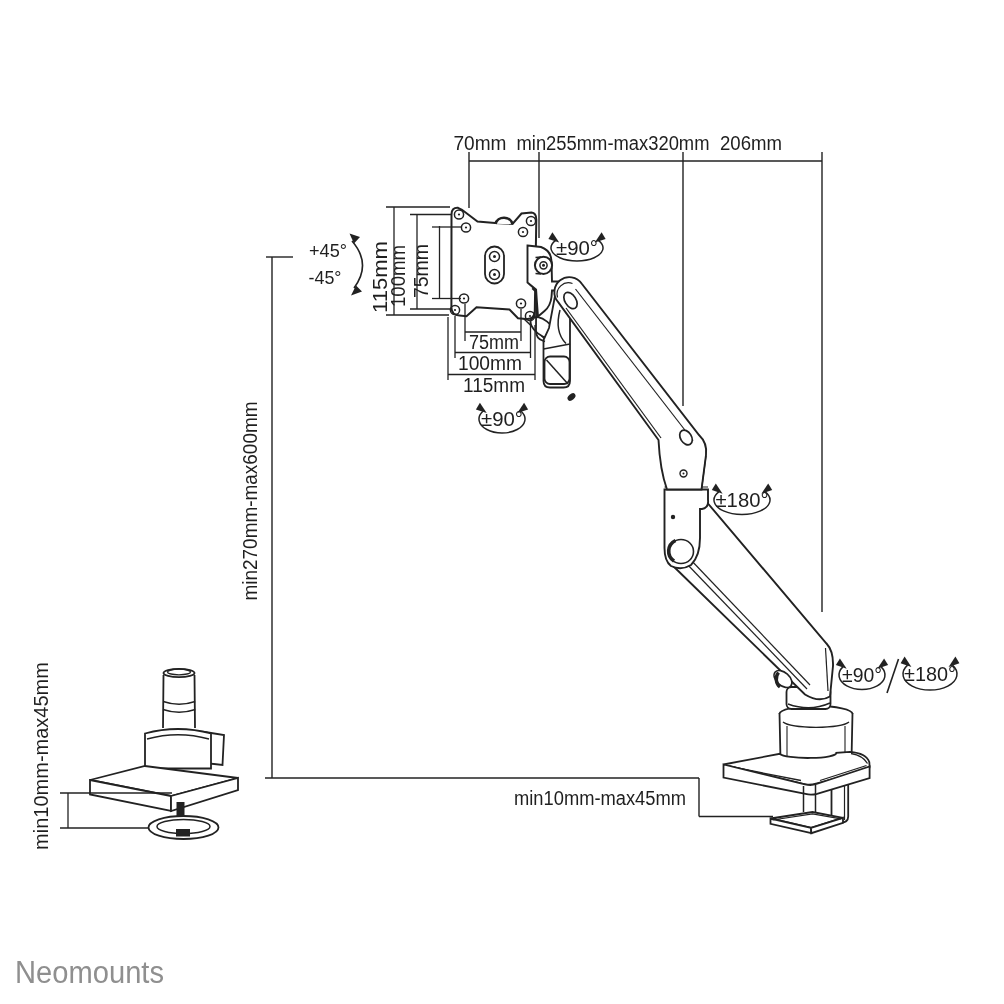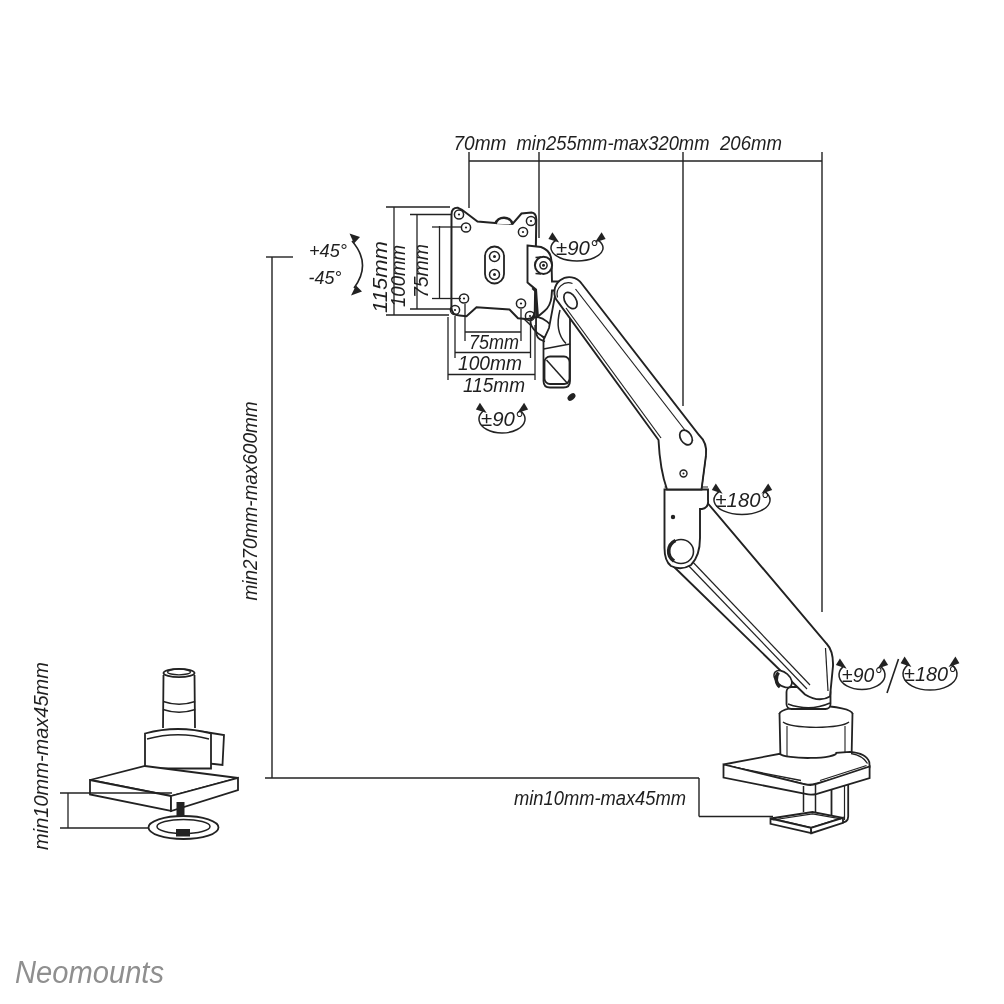--- a/index.html
+++ b/index.html
@@ -1,17 +1,17 @@
 <!DOCTYPE html>
 <html><head>
 <meta charset="utf-8">
 <style>
   html,body{margin:0;padding:0;background:#ffffff;}
   *{-webkit-font-smoothing:antialiased;}
-  .wrap{width:1004px;height:1004px;position:relative;background:#fff;overflow:hidden;font-style:italic;}
+  .wrap{width:1004px;height:1004px;position:relative;background:#fff;overflow:hidden;}
   text{font-family:"Liberation Sans",sans-serif;fill:#1f1f1f;}
 </style>
 </head>
 <body>
 <div class="wrap">
 <svg width="1004" height="1004" viewBox="0 0 1004 1004">
 <defs>
 <path id="ahl" d="M-3,-8.5 L3.8,1.8 L-7,-1.8 Z"></path>
 <path id="ahr" d="M3,-8.5 L-3.8,1.8 L7,-1.8 Z"></path>
 </defs>

